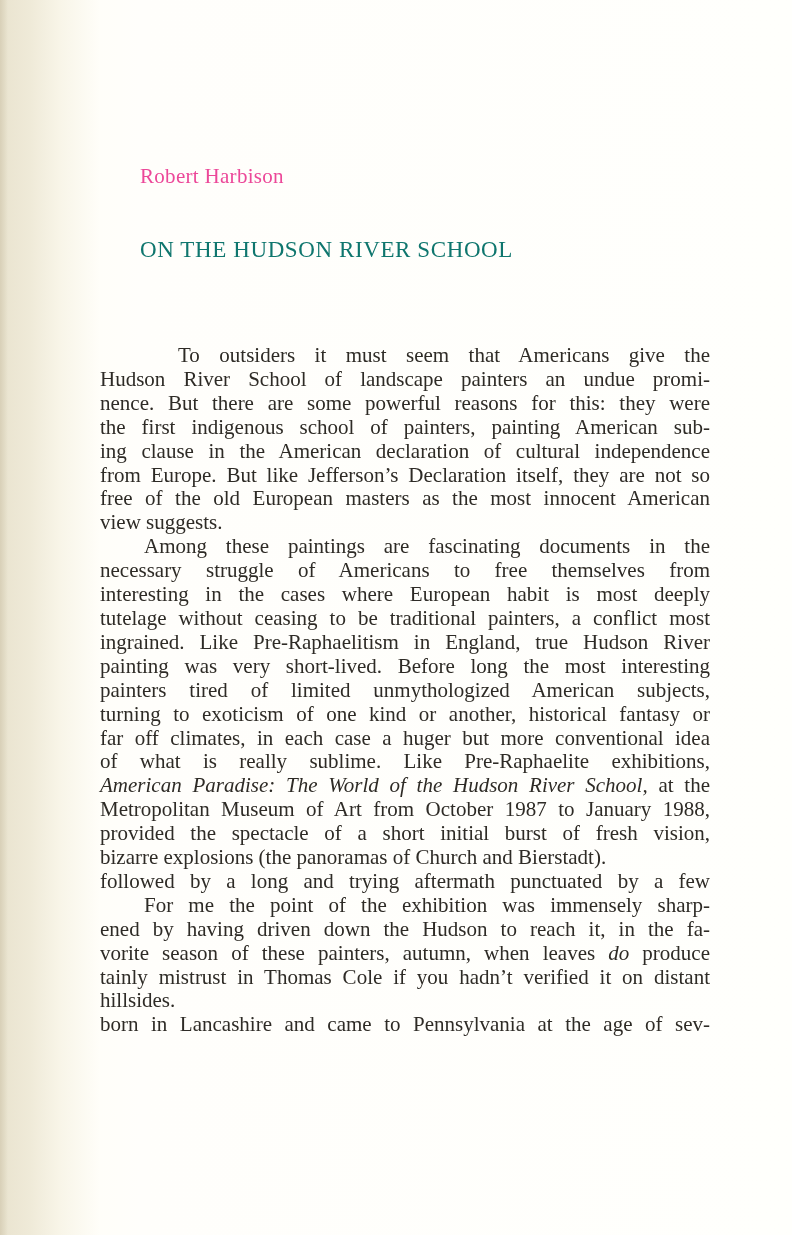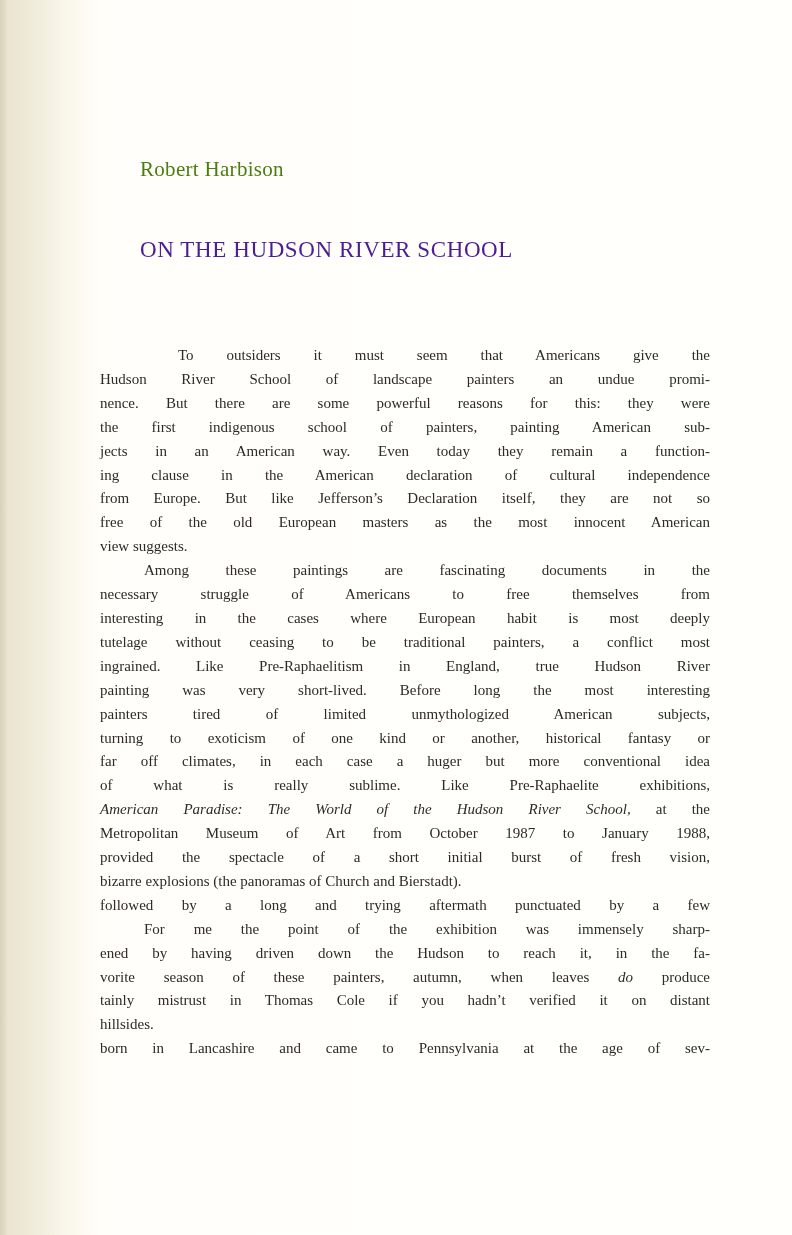--- a/index.html
+++ b/index.html
@@ -19,39 +19,39 @@
       position: absolute;
       left: 0;
       top: 0;
       width: 8px;
       height: 1235px;
       background: linear-gradient(to right, #d8d0b8, rgba(233,227,207,0));
     }
     .author {
       position: absolute;
       left: 140px;
-      top: 157px;
+      top: 164px;
       font-size: 21px;
       letter-spacing: 0.3px;
-      color: #4d7c0f;
+      color: #ec4899;
     }
     .title {
       position: absolute;
       left: 140px;
       top: 237px;
       font-size: 23px;
       letter-spacing: 0.6px;
-      color: #4c1d95;
+      color: #0f766e;
     }
     .body-text {
       position: absolute;
       left: 100px;
       top: 344px;
       width: 610px;
-      font-size: 15px;
+      font-size: 21px;
       line-height: 23.9px;
       text-align: justify;
     }
     .line {
       display: block;
       text-align: justify;
       text-align-last: justify;
       white-space: nowrap;
     }
     .line.last {
@@ -74,21 +74,20 @@
 <div class="author">Robert Harbison</div>
 <div class="title">ON THE HUDSON RIVER SCHOOL</div>
 
 <div class="body-text">
 
   <div class="para-block">
     <span class="line indent-first">To outsiders it must seem that Americans give the</span>
     <span class="line">Hudson River School of landscape painters an undue promi-</span>
     <span class="line">nence. But there are some powerful reasons for this: they were</span>
     <span class="line">the first indigenous school of painters, painting American sub-</span>
-    <span class="line">jects in an American way. Even today they remain a function-</span>
     <span class="line">ing clause in the American declaration of cultural independence</span>
     <span class="line">from Europe. But like Jefferson’s Declaration itself, they are not so</span>
     <span class="line">free of the old European masters as the most innocent American</span>
     <span class="line last">view suggests.</span>
   </div>
 
   <div class="para-block">
     <span class="line indent">Among these paintings are fascinating documents in the</span>
     <span class="line">necessary struggle of Americans to free themselves from</span>
     <span class="line">interesting in the cases where European habit is most deeply</span>

